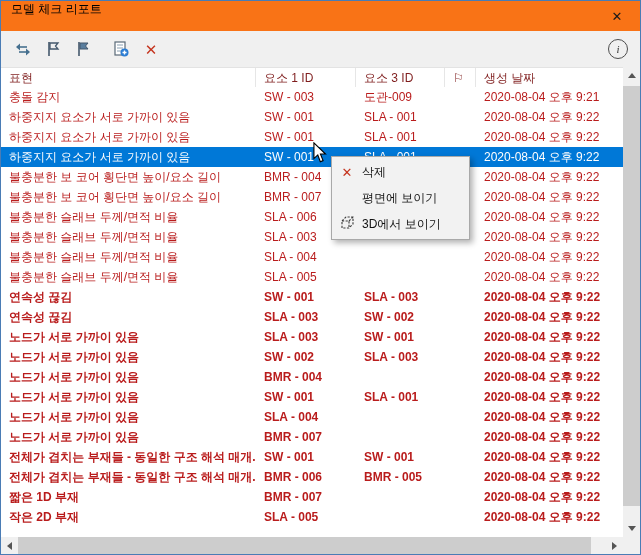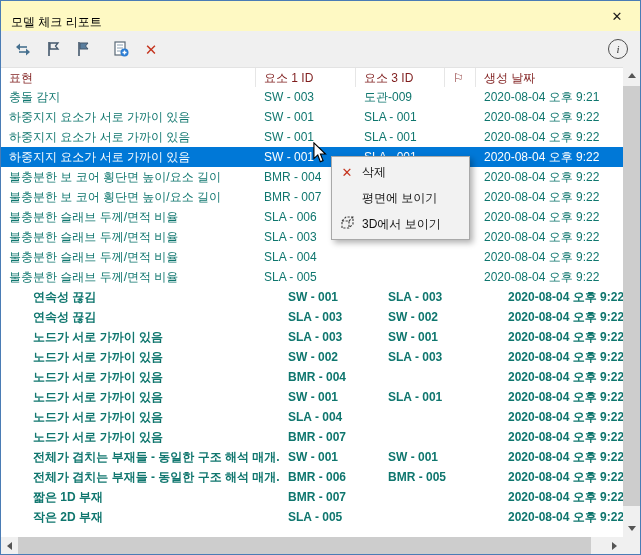--- a/index.html
+++ b/index.html
@@ -1,36 +1,36 @@
 <!DOCTYPE html>
 <html><head>
 <meta charset="utf-8">
 <style>
   html,body{margin:0;padding:0;background:#9aa7b5;font-family:"Liberation Sans","DejaVu Sans",sans-serif;}
   .window{position:relative;width:641px;height:555px;background:#f0f0f0;border:1px solid #4a7cb5;box-sizing:border-box;overflow:hidden;}
   
-  .titlebar{position:absolute;top:0;left:0;right:0;height:30px;background:#fef9c3;display:flex;align-items:flex-end;}
+  .titlebar{position:absolute;top:0;left:0;right:0;height:30px;background:#f97316;display:flex;align-items:flex-start;}
   .titlebar .title{font-size:12px;color:#000;padding-left:10px;}
   .close-btn{position:absolute;top:0;right:0;width:46px;height:30px;display:flex;align-items:center;justify-content:center;font-size:13px;color:#1a1a1a;cursor:default;}
   
   .toolbar{position:absolute;top:30px;left:0;right:0;height:36px;display:flex;align-items:center;padding-left:8px;box-sizing:border-box;}
   .tbtn{width:26px;height:26px;display:flex;align-items:center;justify-content:center;margin-right:2px;border:1px solid transparent;border-radius:2px;}
   .tbtn.gap{margin-left:8px;}
   .tbtn svg{display:block;}
   .delete-glyph{color:#c5351f;font-size:15px;font-weight:700;line-height:1;}
   .info-btn{position:absolute;right:12px;top:38px;width:18px;height:18px;border:1px solid #4d4d4d;border-radius:50%;display:flex;align-items:center;justify-content:center;font-size:11px;color:#333;font-family:"Liberation Serif","DejaVu Serif",serif;font-style:italic;}
   
   .grid-cols{display:grid;grid-template-columns:255px 100px 89px 31px 1fr;}
   .thead{position:absolute;top:66px;left:0;right:17px;height:20px;background:#fff;border-top:1px solid #e3e3e3;border-bottom:1px solid #ececec;font-size:12px;color:#7f1d1d;}
   .thead .hc{display:flex;align-items:center;border-right:1px solid #e6e6e6;padding-left:8px;box-sizing:border-box;white-space:nowrap;overflow:hidden;}
   .thead .hc:last-child{border-right:none;}
   .tbody{position:absolute;top:86px;left:0;right:17px;bottom:17px;background:#fff;overflow:hidden;}
-  .trow{height:20px;font-size:12px;color:#0f766e;align-items:center;}
+  .trow{height:20px;font-size:12px;color:#b91c1c;align-items:center;}
   .trow span{display:flex;align-items:center;height:20px;padding-left:8px;box-sizing:border-box;white-space:nowrap;overflow:hidden;}
-  .trow.bold{font-weight:700;margin-left:24px;}
+  .trow.bold{font-weight:700;}
   .trow.selected{background:#0078d7;color:#fff;}
   
   .ctx{position:absolute;left:330px;top:155px;width:137px;background:#f2f2f2;border:1px solid #a9a9a9;box-shadow:3px 3px 6px rgba(0,0,0,.30);padding:2px 0;z-index:30;}
   .ctx .mi{height:26px;display:flex;align-items:center;font-size:12px;color:#111;}
   .ctx .mi .gutter{width:30px;display:flex;align-items:center;justify-content:center;flex:0 0 30px;}
   .ctx .mi .x{color:#c5351f;font-size:13px;font-weight:700;}
   
   .vscroll{position:absolute;top:66px;right:0;width:17px;height:470px;background:#f0f0f0;z-index:20;}
   .vthumb{position:absolute;left:0;top:19px;width:17px;height:420px;background:#cdcdcd;}
   .sbtn{position:absolute;width:17px;height:17px;display:flex;align-items:center;justify-content:center;background:#f0f0f0;}

